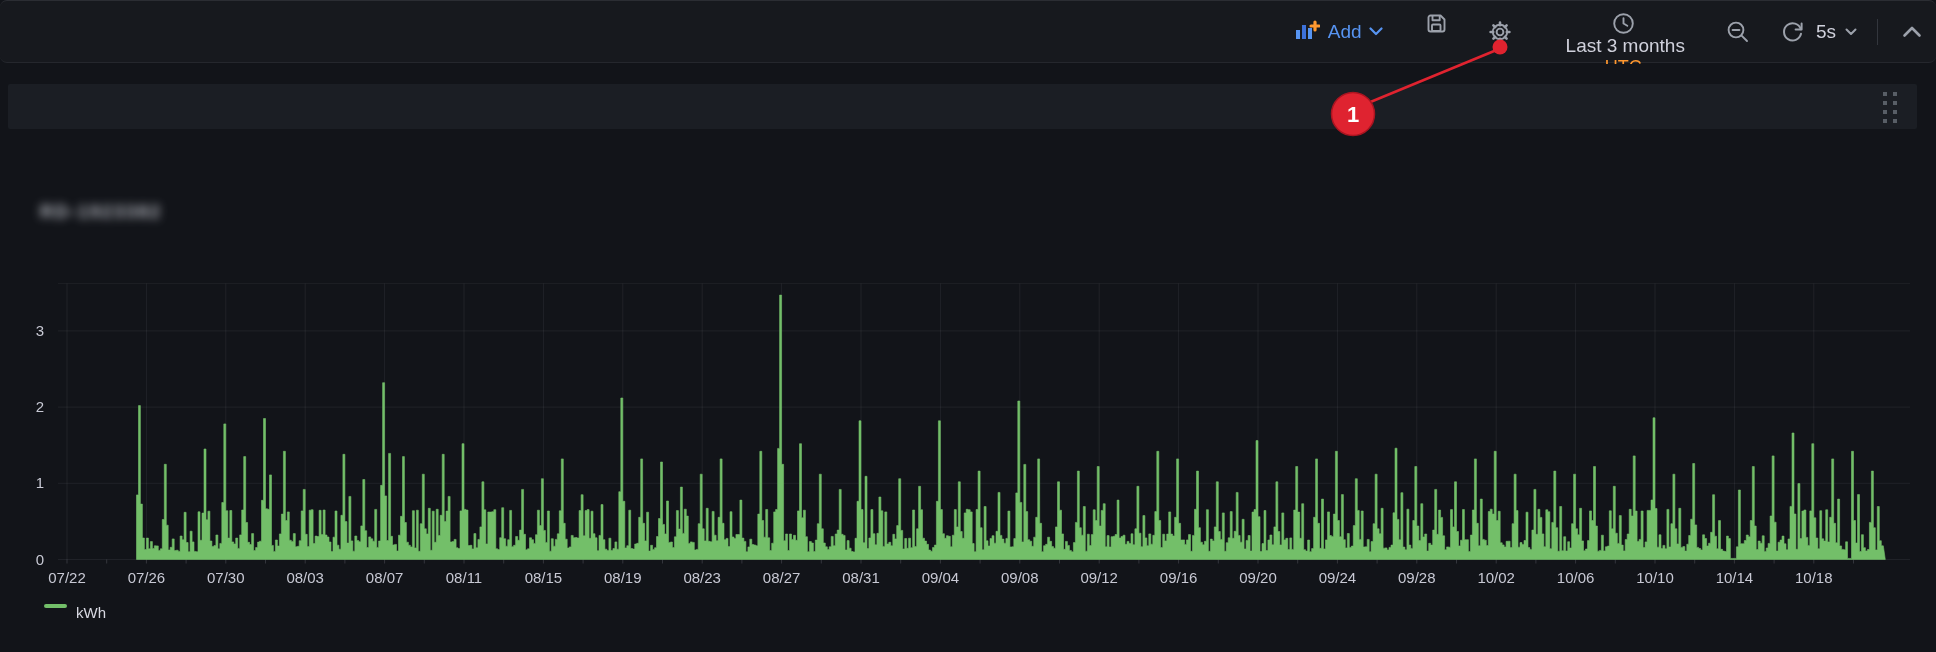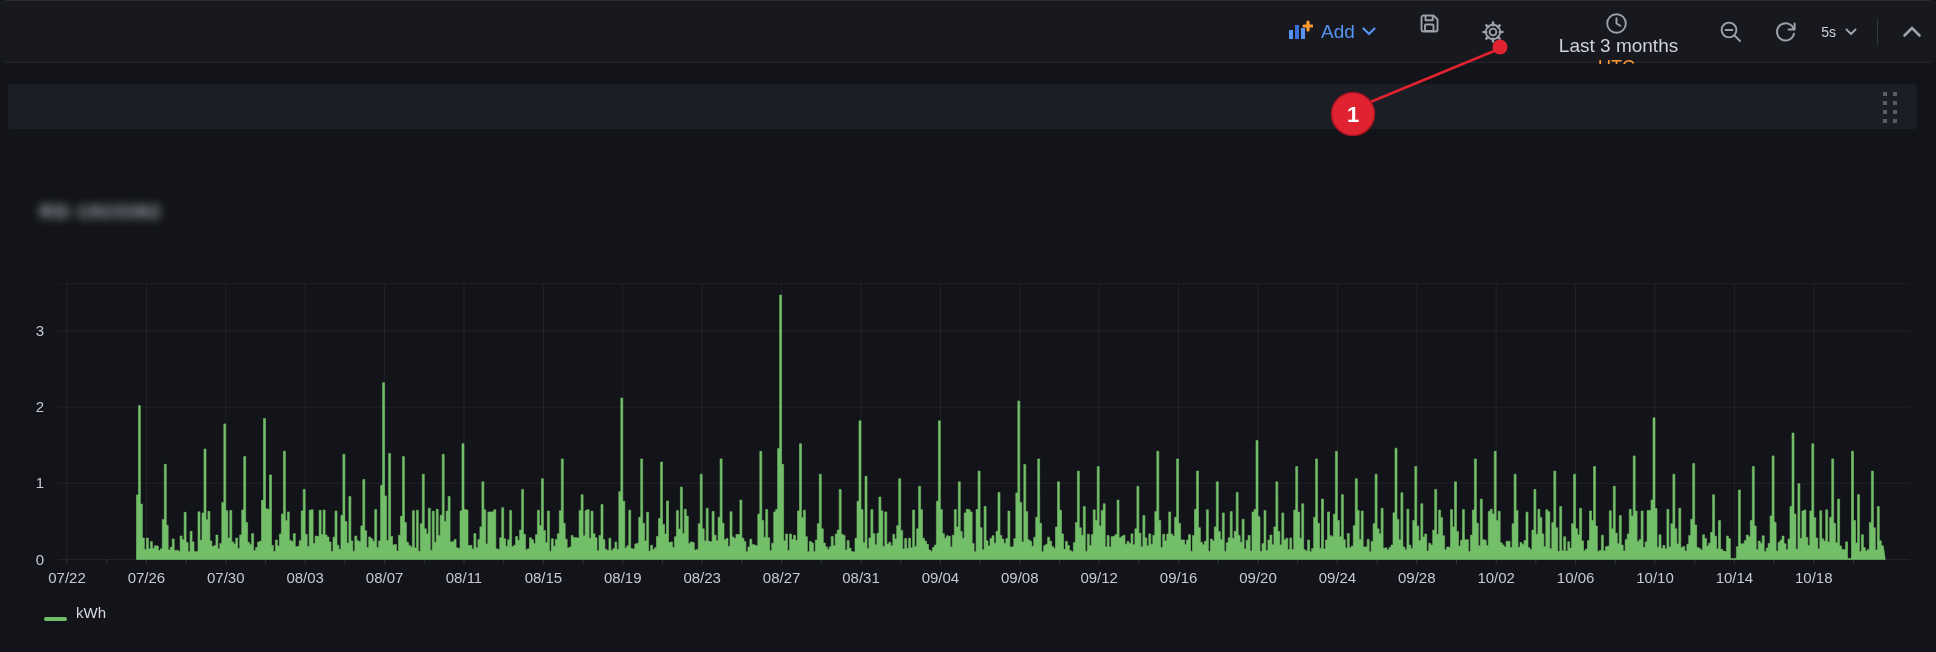--- a/index.html
+++ b/index.html
@@ -16,21 +16,21 @@
     display:flex; align-items:center; background:transparent; border:none; cursor:pointer;
     color:#ccccdc; font-family:"Liberation Sans", sans-serif; font-size:19px; height:40px;
   }
   .tb-btn svg { display:block; }
   .icon-gray { stroke:#9ca1ab; }
   .ml40 { margin-left:40px; } .ml42 { margin-left:42px;flex-direction:column; } .ml33 { margin-left:33px; }
   .ml30 { margin-left:30px; } .ml24 { margin-left:24px; }
   .add-label { color:#5794f2; font-weight:500; margin:0 7px 0 8px; }
   .tp-label { margin:0 8px 0 12px; font-size:19px; color:#d0d1dc; }
   .tp-utc { color:#ff9830; font-weight:500; font-size:18px; }
-  .ri-label { margin:0 9px 0 23px; font-size:14px; color:#d0d1dc; }
+  .ri-label { margin:0 9px 0 11px; font-size:19px; color:#d0d1dc; }
   .tb-divider { width:1px; height:26px; background:#33363d; margin-left:20px; }
 
   
   .content { position:absolute; left:0; top:64px; width:1936px; height:588px; background:#121419; }
   .row-strip {
     position:absolute; left:8px; top:20px; width:1909px; height:45px;
     background:#1b1e24; border-radius:2px;
   }
   .drag-handle {
     position:absolute; right:16px; top:7px; width:22px; height:32px; cursor:grab;
@@ -40,21 +40,21 @@
   .drag-handle i { background:#585e66; width:4px; height:4px; display:block; }
 
   .panel-title-blur {
     position:absolute; left:40px; top:138px; font-size:18px; font-weight:700;
     letter-spacing:2px; color:#c9ccd4; filter:blur(5px); opacity:.9; user-select:none;
   }
 
   .chart-wrap { position:absolute; left:0; top:0; width:1936px; height:588px; }
   .chart-wrap svg { position:absolute; left:0; top:0; }
 
-  .legend { position:absolute; left:44px; top:540px; display:flex; align-items:flex-end; cursor:pointer; }
+  .legend { position:absolute; left:44px; top:540px; display:flex; align-items:flex-start; cursor:pointer; }
   .legend .swatch { width:23px; height:4px; border-radius:2px; margin-right:9px; }
   .legend .lbl { font-size:15px; color:#d8d9e2; }
 
   
   .annot { position:absolute; left:0; top:0; width:1936px; height:652px; pointer-events:none; z-index:50; }
 </style>
 </head>
 <body>
 
 <header class="toolbar">

